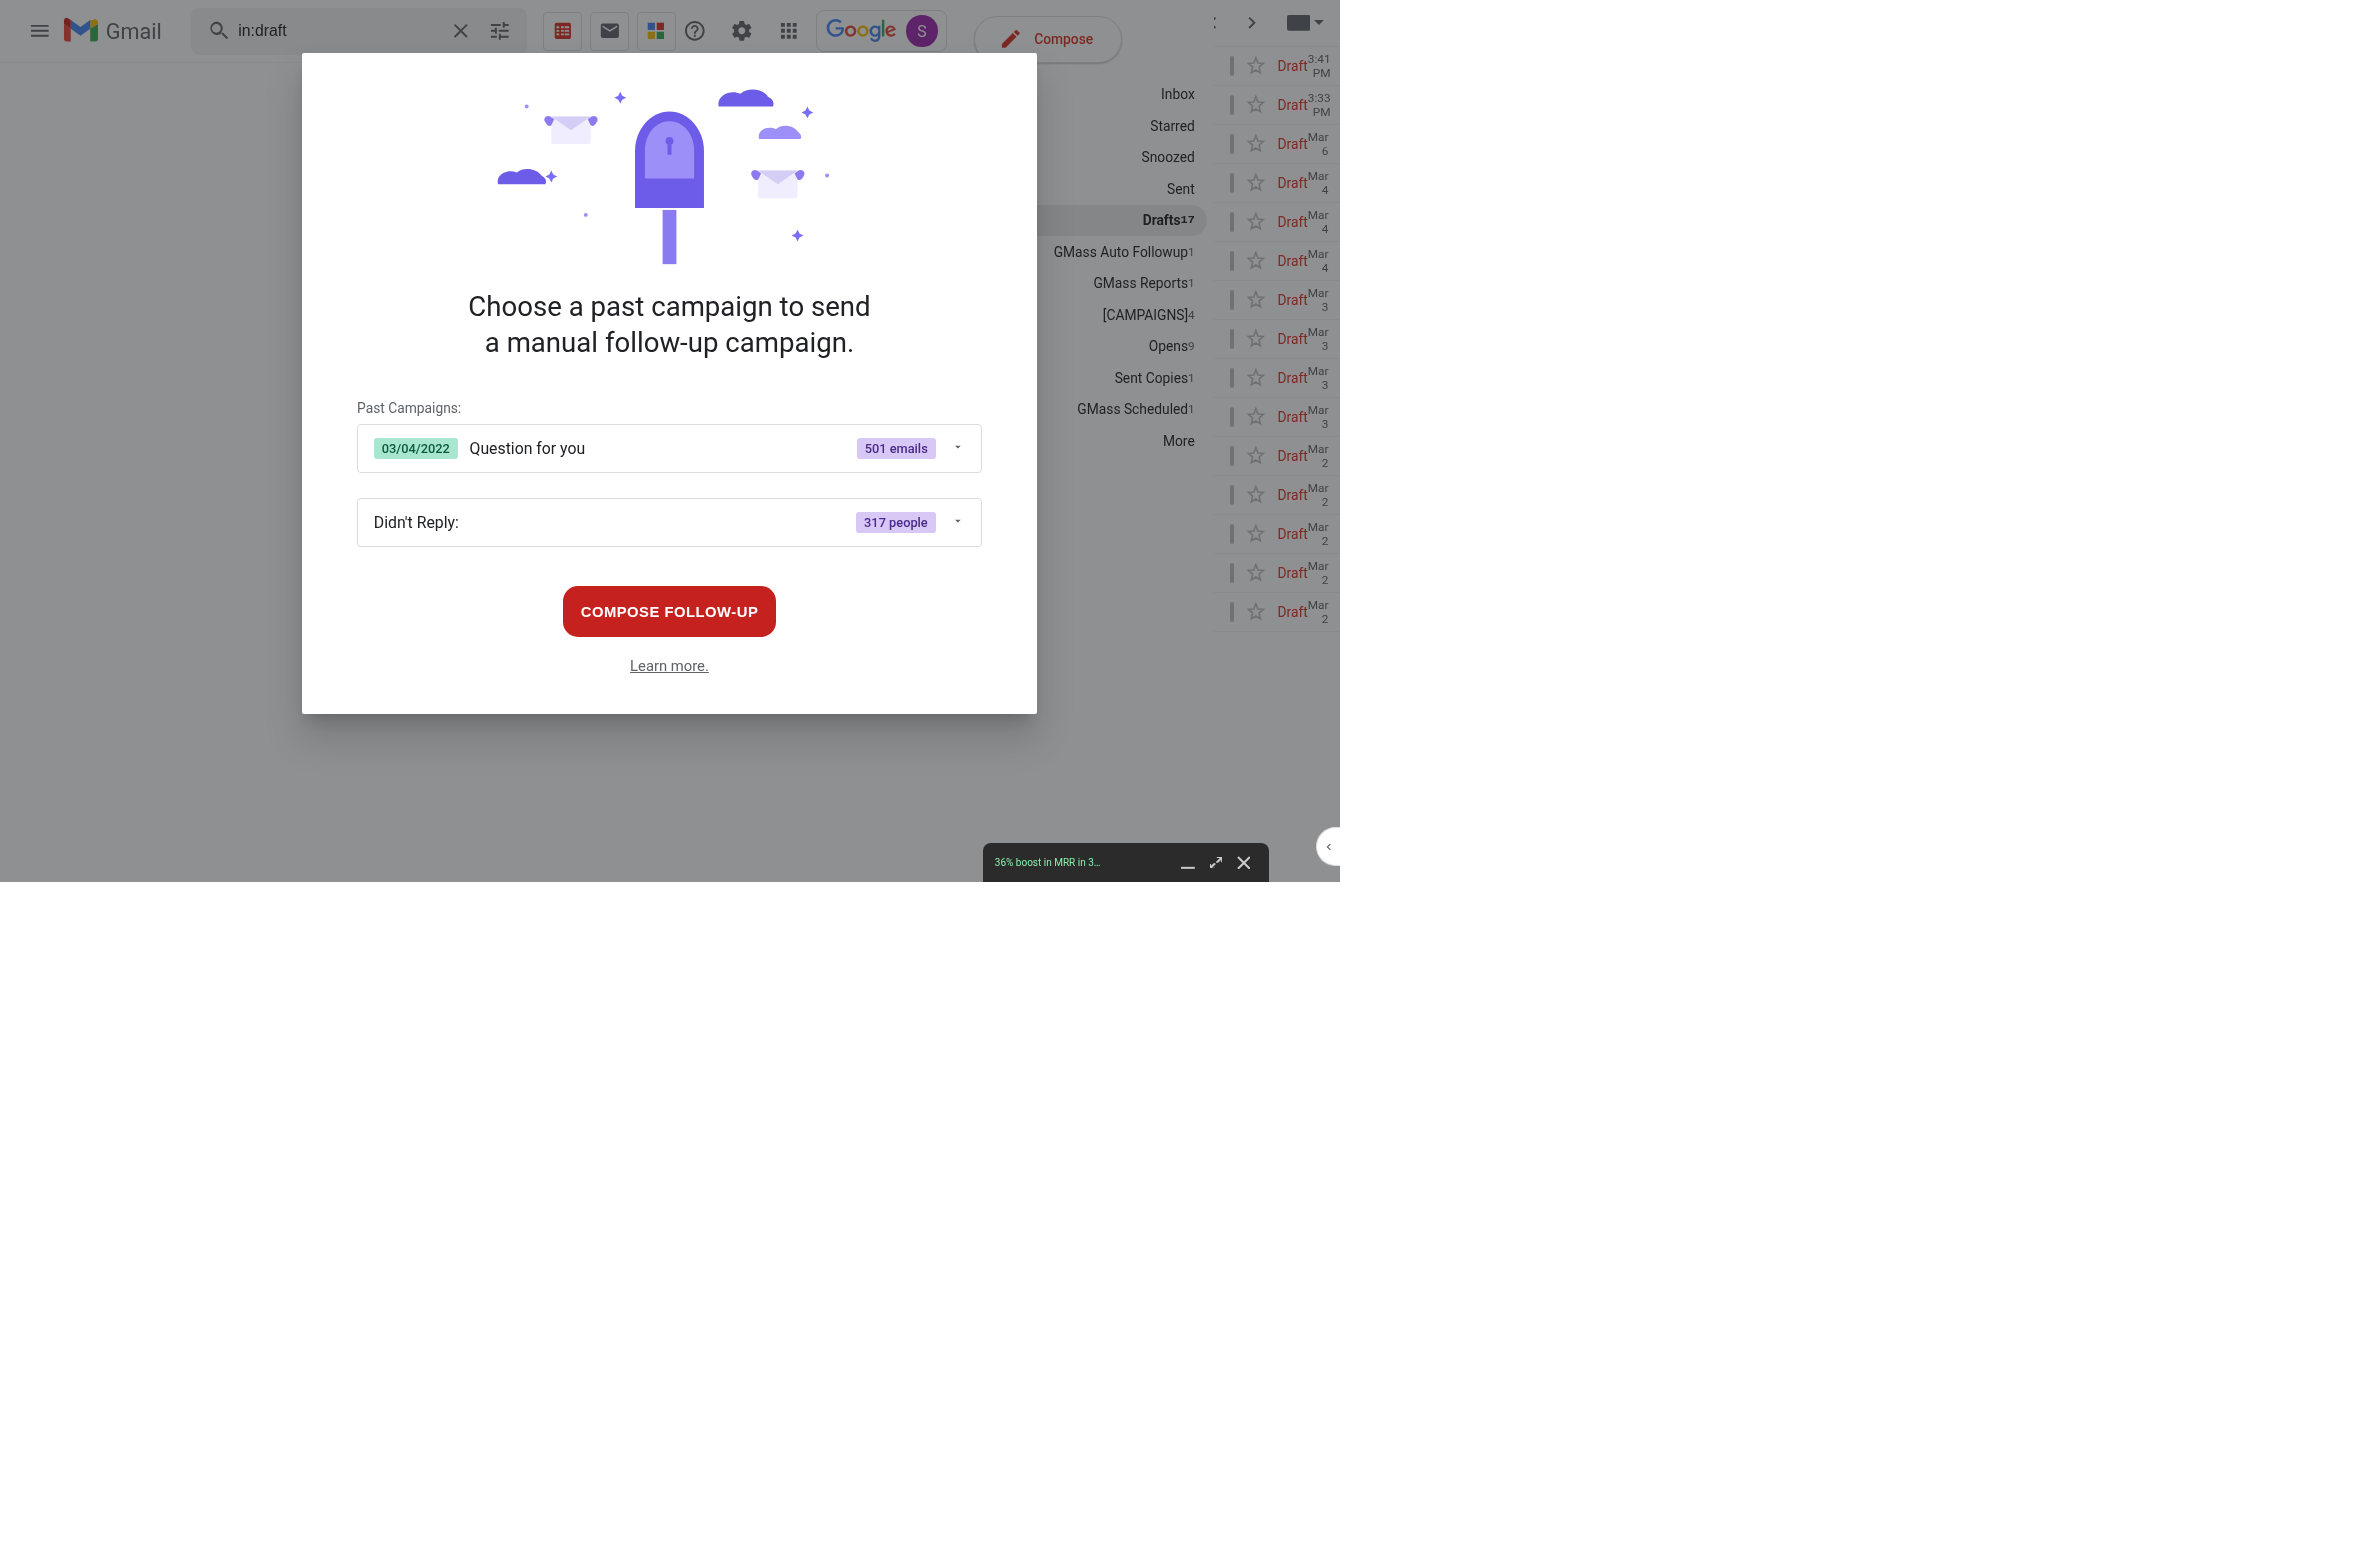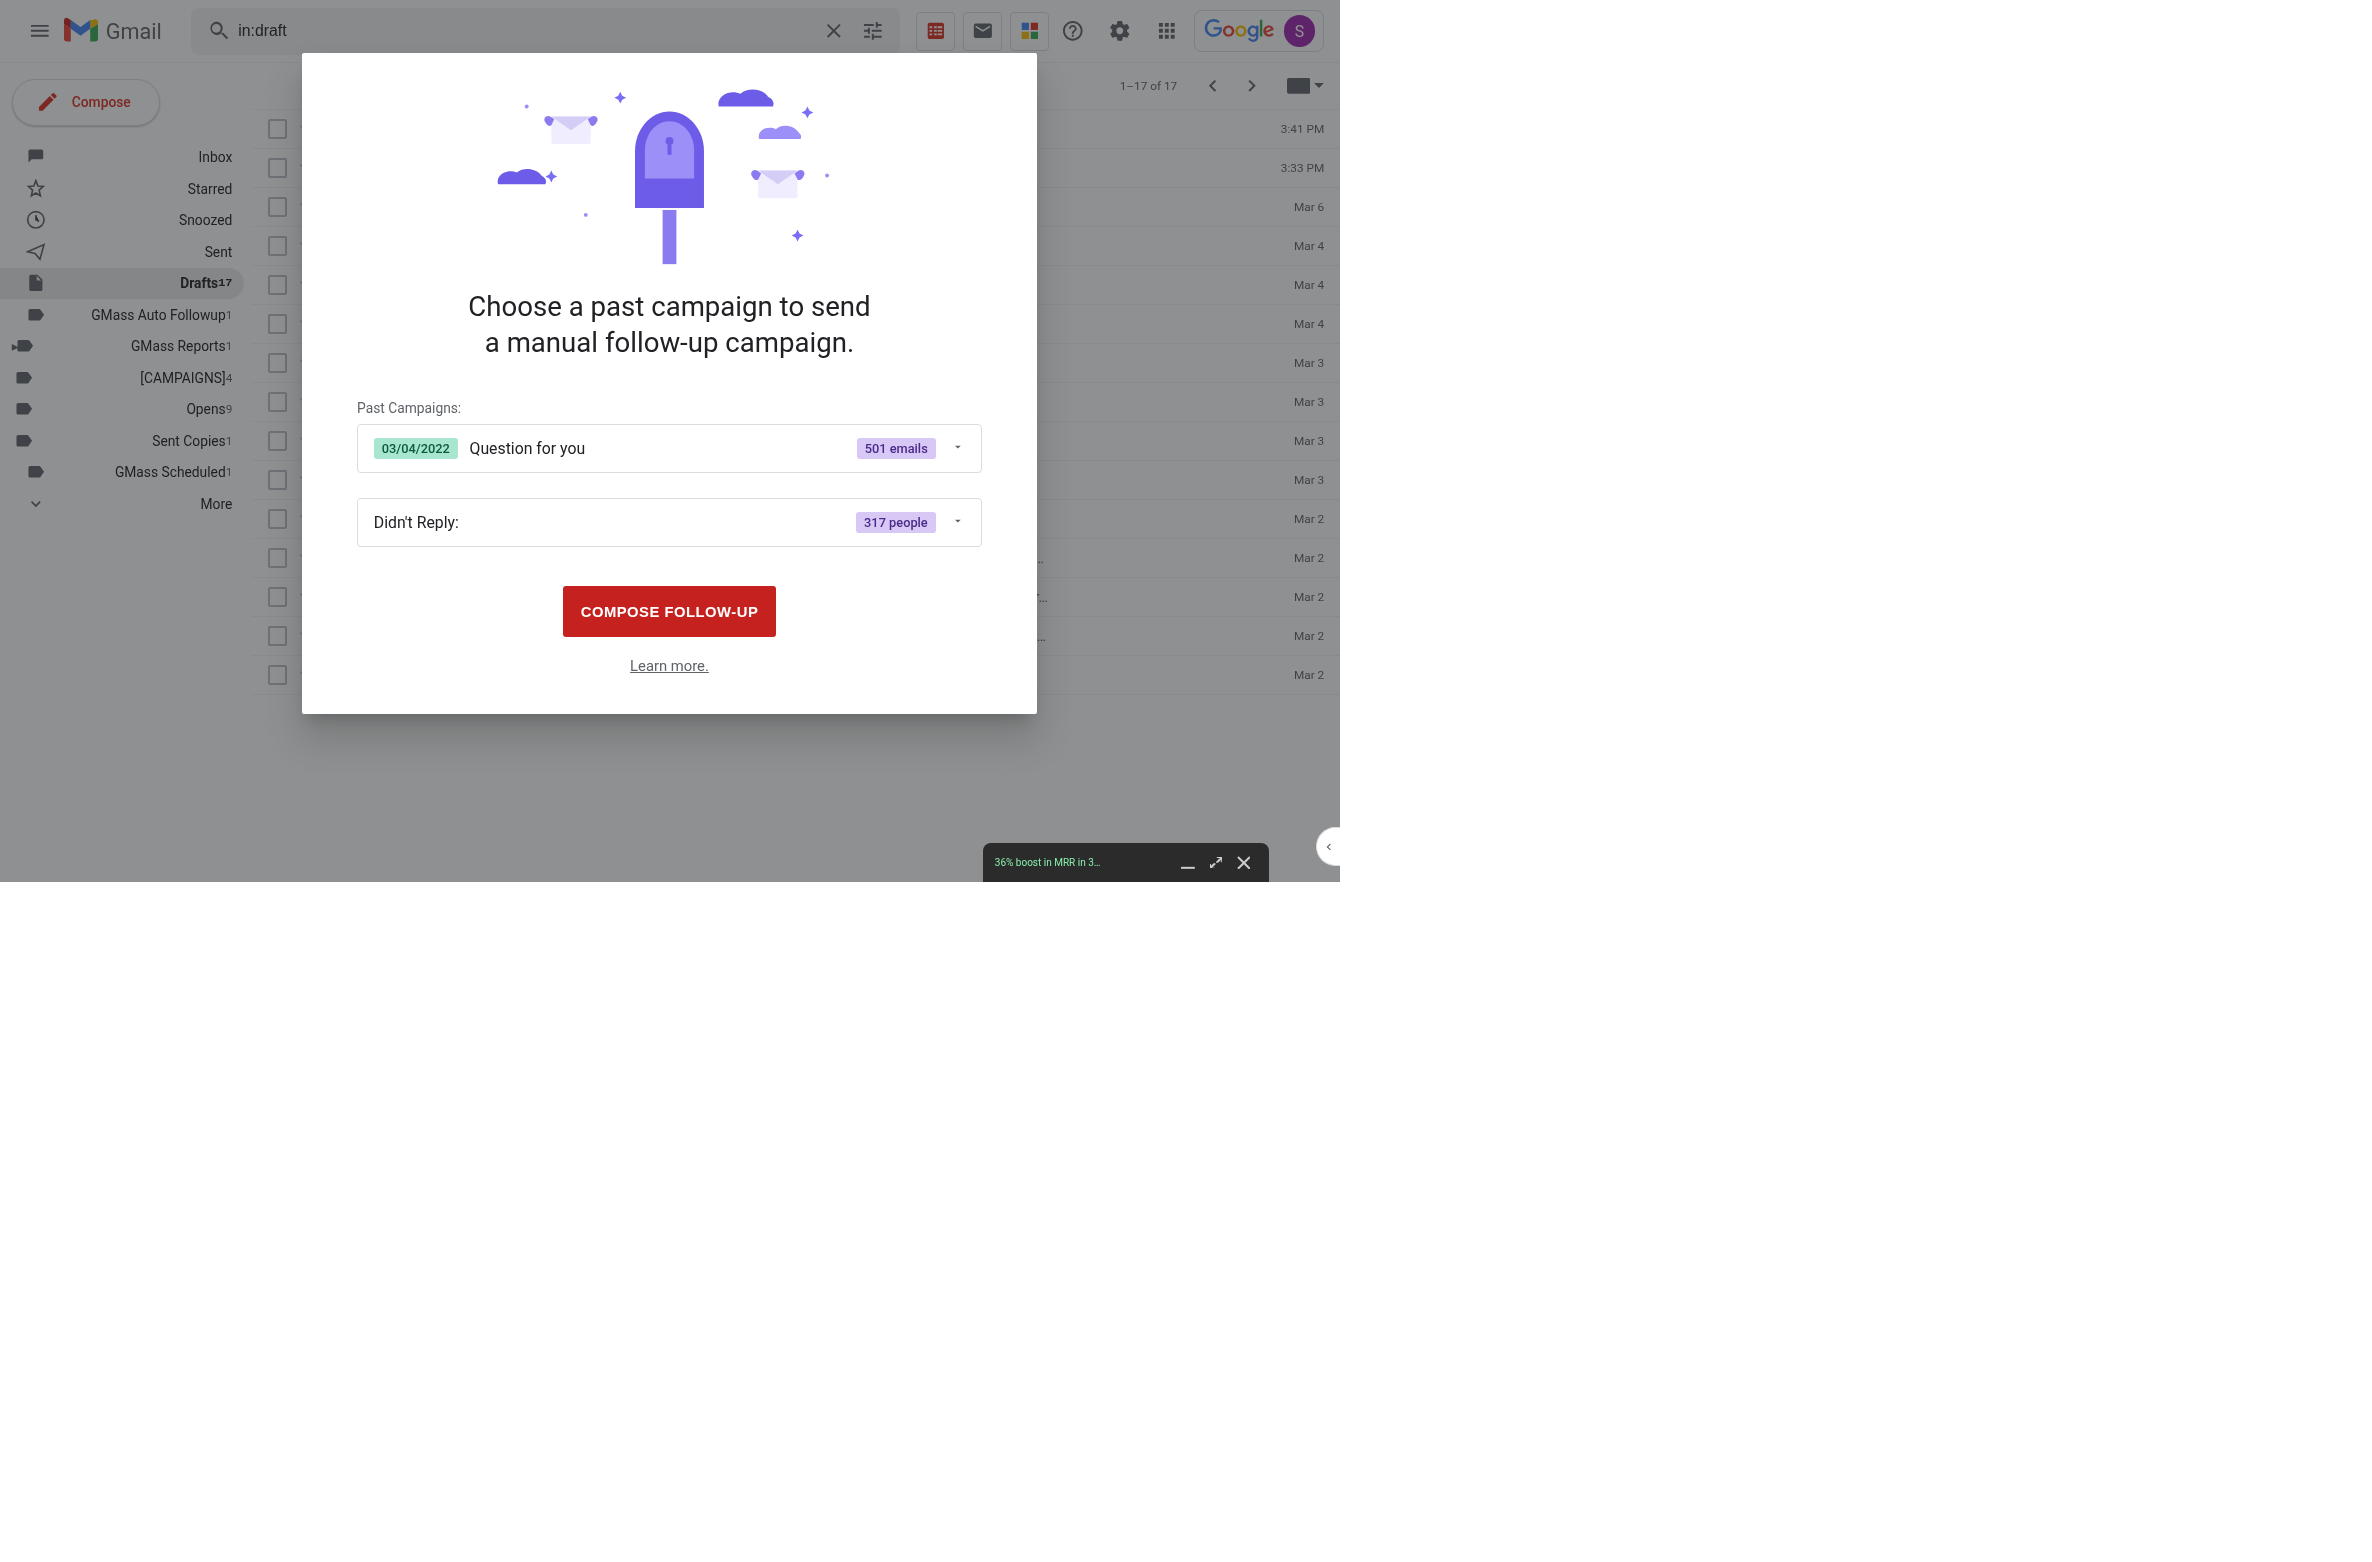--- a/index.html
+++ b/index.html
@@ -1,18 +1,18 @@
 <!DOCTYPE html>
 <html><head>
 <meta charset="utf-8">
 <style>
   * { box-sizing: border-box; margin: 0; padding: 0; }
   body { font-family: 'Google Sans', Roboto, Arial, sans-serif; background: #fff; width: 1340px; height: 882px; overflow: hidden; position: relative; }
   
-  .app { width: 100%; height: 100%; display: flex; flex-direction: column; }
+  .app { width: 100%; height: 100%; display: flex; flex-direction: row; }
   
   .header { height: 63px; display: flex; align-items: center; padding: 0 15.8px; border-bottom: 1px solid #f1f3f4; }
   .menu-icon { width: 47px; height: 47px; display: flex; align-items: center; justify-content: center; border-radius: 50%; cursor: pointer; }
   .logo { display: flex; align-items: center; margin-right: 29.6px; }
   .logo-text { font-size: 21.7px; color: #5f6368; margin-left: 7.9px; }
   .search-bar { flex: 1; max-width: 709px; height: 47px; background: #f1f3f4; border-radius: 7.9px; display: flex; align-items: center; padding: 0 7.9px; }
   .search-icon { width: 39px; height: 39px; display: flex; align-items: center; justify-content: center; }
   .search-input { flex: 1; border: none; background: transparent; font-size: 15.8px; outline: none; color: #202124; }
   .search-clear, .search-tune { width: 39px; height: 39px; display: flex; align-items: center; justify-content: center; cursor: pointer; }
   .ext-icons { display: flex; gap: 7.9px; margin-left: 15.8px; }
@@ -57,21 +57,21 @@
   
   .modal { position: absolute; left: 302px; top: 53px; width: 735px; background: #fff; border-radius: 2px; z-index: 20; padding: 23.6px 55px 39px; box-shadow: 0 10.8px 14.8px -6.9px rgba(0,0,0,.2), 0 23.6px 37px 3px rgba(0,0,0,.14); }
   .modal-illustration { height: 197px; display: flex; align-items: center; justify-content: center; position: relative; }
   .modal-title { text-align: center; font-size: 27.6px; color: #202124; margin: 15.8px 0 39px; line-height: 1.3; }
   .modal-label { font-size: 13.8px; color: #5f6368; margin-bottom: 7.9px; }
   .modal-select { height: 49px; border: 1px solid #dadce0; border-radius: 3.9px; display: flex; align-items: center; padding: 0 15.8px; margin-bottom: 25px; cursor: pointer; }
   .date-chip { background: #a8e6cf; color: #0b5a3d; font-size: 12.8px; padding: 3px 7.9px; border-radius: 3px; margin-right: 11.8px; font-weight: 500; }
   .select-text { flex: 1; font-size: 15.8px; color: #202124; }
   .count-chip { background: #d7c8f5; color: #4a2a8a; font-size: 12.8px; padding: 3px 7.9px; border-radius: 3px; margin-right: 15.8px; font-weight: 500; }
   .chev { color: #5f6368; }
-  .modal-cta { display: block; margin: 39px auto 19.7px; background: #c5221f; color: #fff; border: none; height: 51px; padding: 0 18px; border-radius: 3px; font-size: 14.8px; font-weight: 700; letter-spacing: 0.5px; cursor: pointer; }
+  .modal-cta { display: block; margin: 39px auto 19.7px; background: #c5221f; color: #fff; border: none; height: 51px; padding: 0 18px; border-radius: 15px; font-size: 14.8px; font-weight: 700; letter-spacing: 0.5px; cursor: pointer; }
   .modal-link { display: block; text-align: center; color: #5f6368; text-decoration: underline; font-size: 14.8px; }
   
   .compose-mini { position: absolute; right: 71px; bottom: 0; width: 286px; height: 39px; background: #2b2b2b; border-radius: 7.9px 7.9px 0 0; display: flex; align-items: center; padding: 0 11.8px; z-index: 20; }
   .compose-mini-title { flex: 1; color: #86efac; font-size: 10px; white-space: nowrap; overflow: hidden; text-overflow: ellipsis; }
   .compose-mini-btn { width: 27.6px; height: 27.6px; display: flex; align-items: center; justify-content: center; color: #ccc; cursor: pointer; }
   
   .side-panel-toggle { position: absolute; right: 0; bottom: 15.8px; width: 23.6px; height: 39px; background: #fff; border: 1px solid #dadce0; border-right: none; border-radius: 19.7px 0 0 19.7px; display: flex; align-items: center; justify-content: center; z-index: 20; }
 
   
   .illus-svg { width: 355px; height: 197px; }

